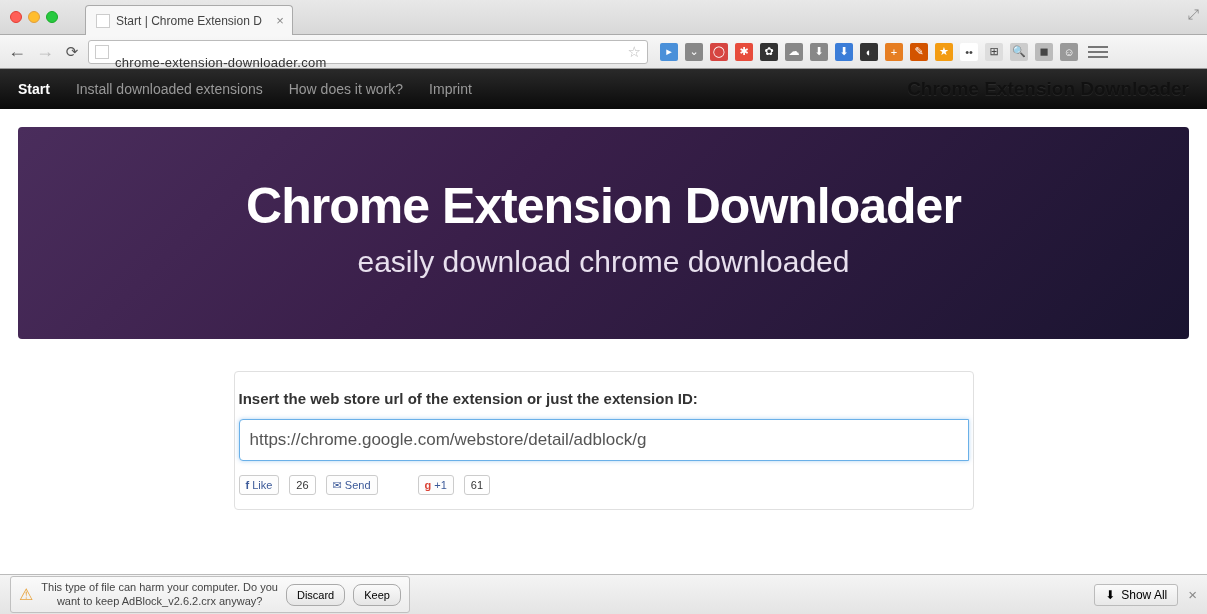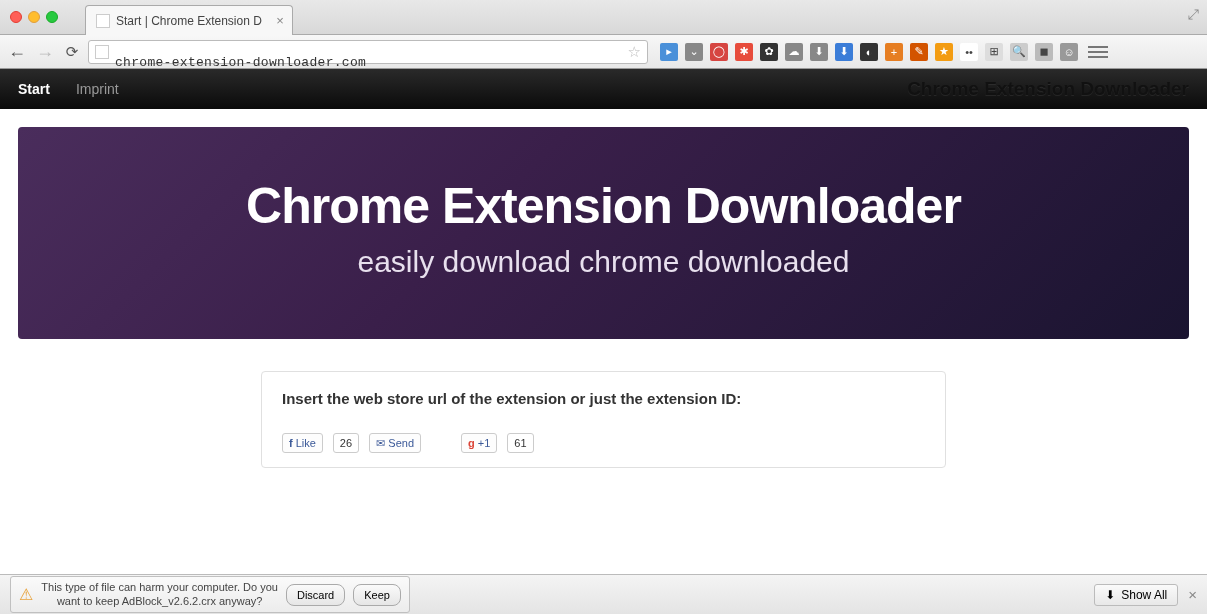--- a/index.html
+++ b/index.html
@@ -17,41 +17,41 @@
 .tab-close { position: absolute; right: 8px; font-size: 13px; color: #888; }
 .expand-icon { position: absolute; right: 8px; top: 6px; color: #888; font-size: 14px; }
 
 
 .address-row { height: 34px; background: linear-gradient(#f7f7f7, #e8e8e8); border-bottom: 1px solid #999; display: flex; align-items: center; padding: 0 6px; gap: 6px; }
 .nav-arrow { width: 22px; text-align: center; font-size: 18px; color: #555; cursor: pointer; }
 .nav-arrow.disabled { color: #bbb; }
 .reload { width: 20px; text-align: center; font-size: 15px; color: #555; cursor: pointer; }
 .address-bar { flex: 0 0 560px; height: 24px; background: #fff; border: 1px solid #bbb; border-radius: 3px; display: flex; align-items: center; padding: 0 6px; font-size: 13px; color: #333; }
 .page-icon { width: 14px; height: 14px; border: 1px solid #ccc; margin-right: 6px; background: #fff; }
-.url-text { flex: 1; font-family: Liberation Mono, monospace; letter-spacing: 0.3px; margin-top: 22px; }
+.url-text { flex: 1; font-family: Liberation Sans, sans-serif; letter-spacing: 0.3px; margin-top: 22px; }
 .star { color: #bbb; font-size: 15px; margin-left: 4px; }
 .ext-icons { display: flex; gap: 7px; margin-left: 6px; align-items: center; }
 .ext-icon { width: 18px; height: 18px; border-radius: 2px; display: flex; align-items: center; justify-content: center; font-size: 11px; color: #fff; }
 .hamburger { width: 20px; display: flex; flex-direction: column; gap: 3px; margin-left: 4px; cursor: pointer; }
 .hamburger span { height: 2px; background: #777; }
 
 
 .site-nav { height: 40px; background: linear-gradient(#2a2a2a, #0a0a0a); display: flex; align-items: center; padding: 0 18px; }
 .site-nav-item { color: #999; font-size: 14px; margin-right: 26px; cursor: pointer; padding: 10px 0; text-align: center; }
 .site-nav-item.active { color: #fff; font-weight: bold; }
 .site-brand { margin-left: auto; color: #111; font-weight: bold; font-size: 19px; text-shadow: 0 1px 0 rgba(80,80,80,0.3); }
 
 
 .hero-wrap { padding: 18px; }
 .hero { background: linear-gradient(135deg, #4a2d5c 0%, #3a1f4a 40%, #1a1430 100%); border-radius: 4px; text-align: center; padding: 50px 20px 60px; }
 .hero h1 { color: #fff; font-size: 50px; font-weight: bold; letter-spacing: -1px; margin-bottom: 10px; }
 .hero h2 { color: #e8e0ee; font-size: 30px; font-weight: normal; }
 
 
-.card { width: 685px; margin: 14px auto 0; border: 1px solid #e0e0e0; border-radius: 4px; padding: 18px 20px 14px; background: #fff; }
+.card { width: 740px; margin: 14px auto 0; border: 1px solid #e0e0e0; border-radius: 4px; padding: 18px 4px 14px; background: #fff; }
 .card-label { font-size: 15px; font-weight: bold; color: #333; margin-bottom: 12px; }
 .input-row { display: flex; }
 .url-input { flex: 1; height: 42px; border: 1px solid #6ab0e8; border-radius: 4px 0 0 4px; padding: 0 10px; font-size: 17px; color: #555; outline: none; box-shadow: 0 0 4px rgba(100,170,230,0.5); }
 .download-btn { height: 42px; padding: 0 22px; background: linear-gradient(#2f8eea, #1a6fc9); border: 1px solid #1560a8; border-left: none; border-radius: 0 4px 4px 0; color: #fff; font-size: 17px; font-weight: 500; cursor: pointer; }
 .social-row { display: flex; gap: 10px; margin-top: 14px; align-items: center; }
 .social-btn { height: 20px; border: 1px solid #ccc; border-radius: 3px; background: #fdfdfd; display: flex; align-items: center; padding: 0 6px; font-size: 11px; color: #3b5998; cursor: pointer; gap: 3px; }
 .social-count { height: 20px; border: 1px solid #ccc; border-radius: 3px; background: #fff; display: flex; align-items: center; padding: 0 6px; font-size: 11px; color: #333; }
 .gplus { color: #db4437; font-weight: bold; }
 
 
@@ -111,35 +111,38 @@
   <div class="hamburger">
       <span></span>
       <span></span>
       <span></span>
     </div>
 </div>
 
 <div class="site-nav">
   <div id="nav-items" style="display:flex;">
       <div class="site-nav-item active">Start</div>
+      <div class="site-nav-item">Install downloaded extensions</div>
+      <div class="site-nav-item">How does it work?</div>
       <div class="site-nav-item">Imprint</div>
     </div>
   <div class="site-brand">Chrome Extension Downloader</div>
 </div>
 
 <div class="hero-wrap">
   <div class="hero">
     <h1>Chrome Extension Downloader</h1>
     <h2>easily download chrome downloaded</h2>
   </div>
 </div>
 
 <div class="card">
   <div class="card-label">Insert the web store url of the extension or just the extension ID:</div>
   <div class="input-row">
+    <input class="url-input" value="https://chrome.google.com/webstore/detail/adblock/g" style="">
   </div>
   <div class="social-row">
     <div class="social-btn">
       <span style="color:#3b5998;font-weight:bold">f</span>
       <span>Like</span>
     </div>
     <div class="social-count">26</div>
     <div class="social-btn">
       <span>✉</span>
       <span>Send</span>

